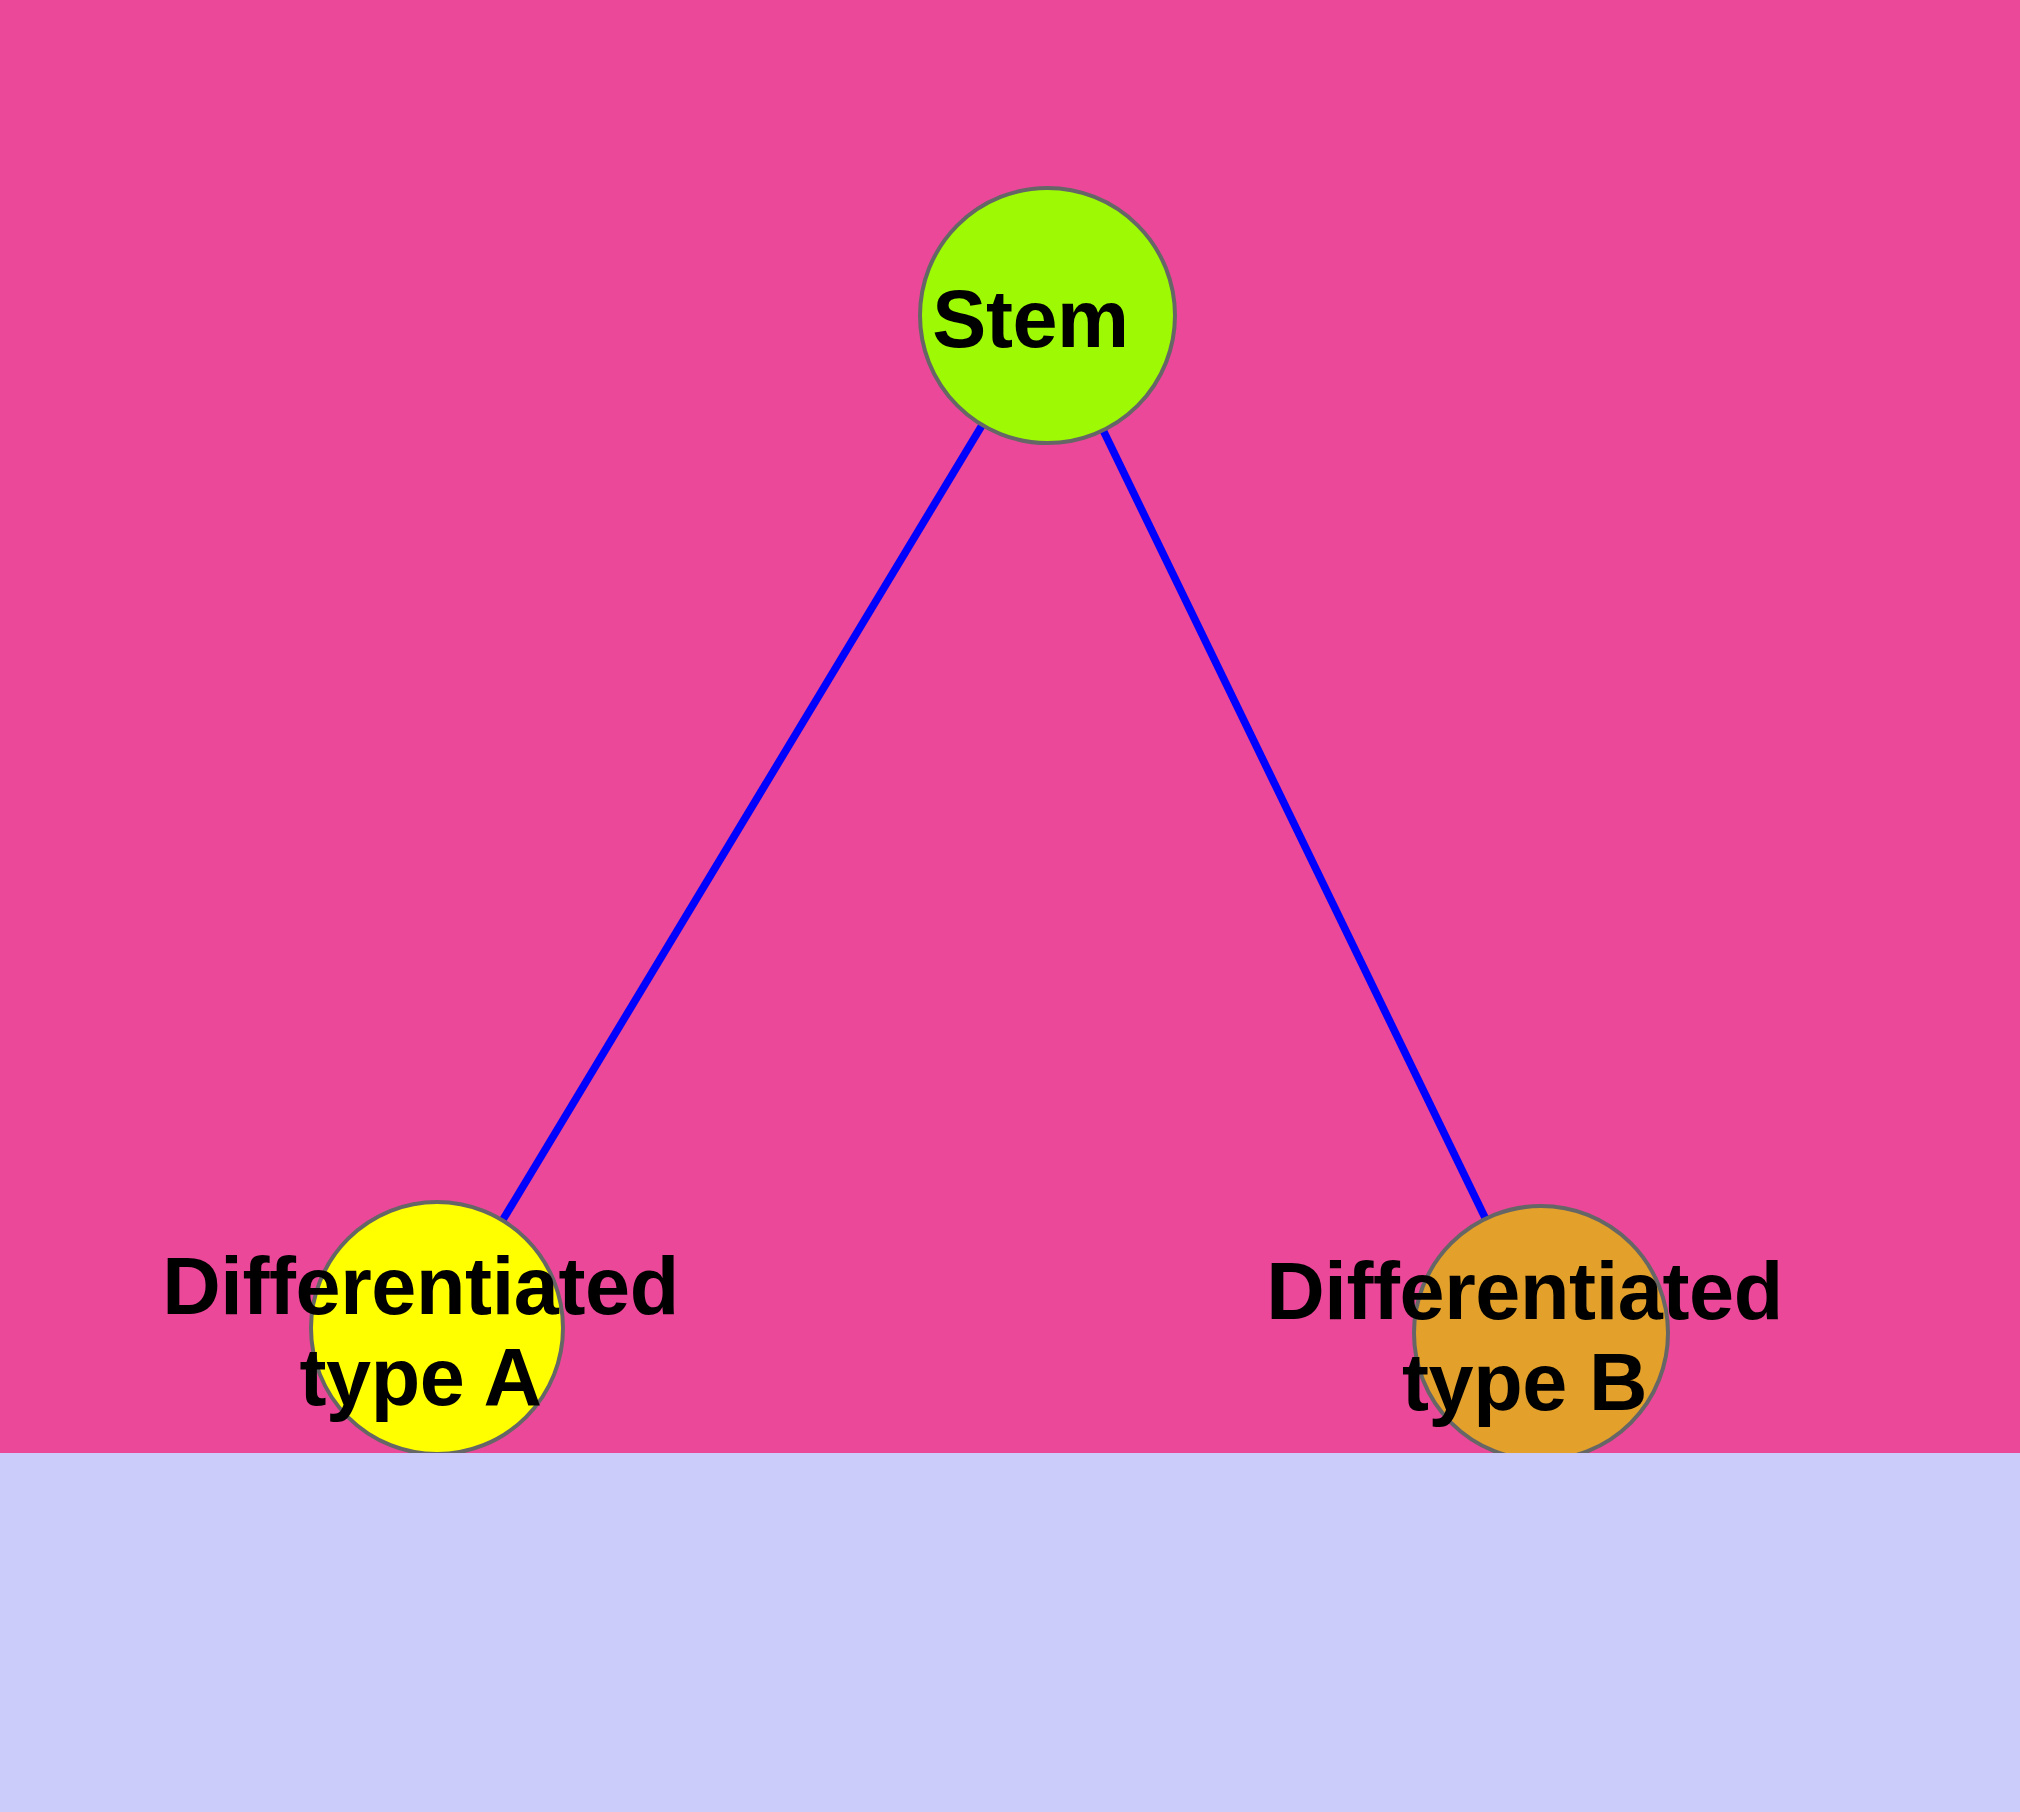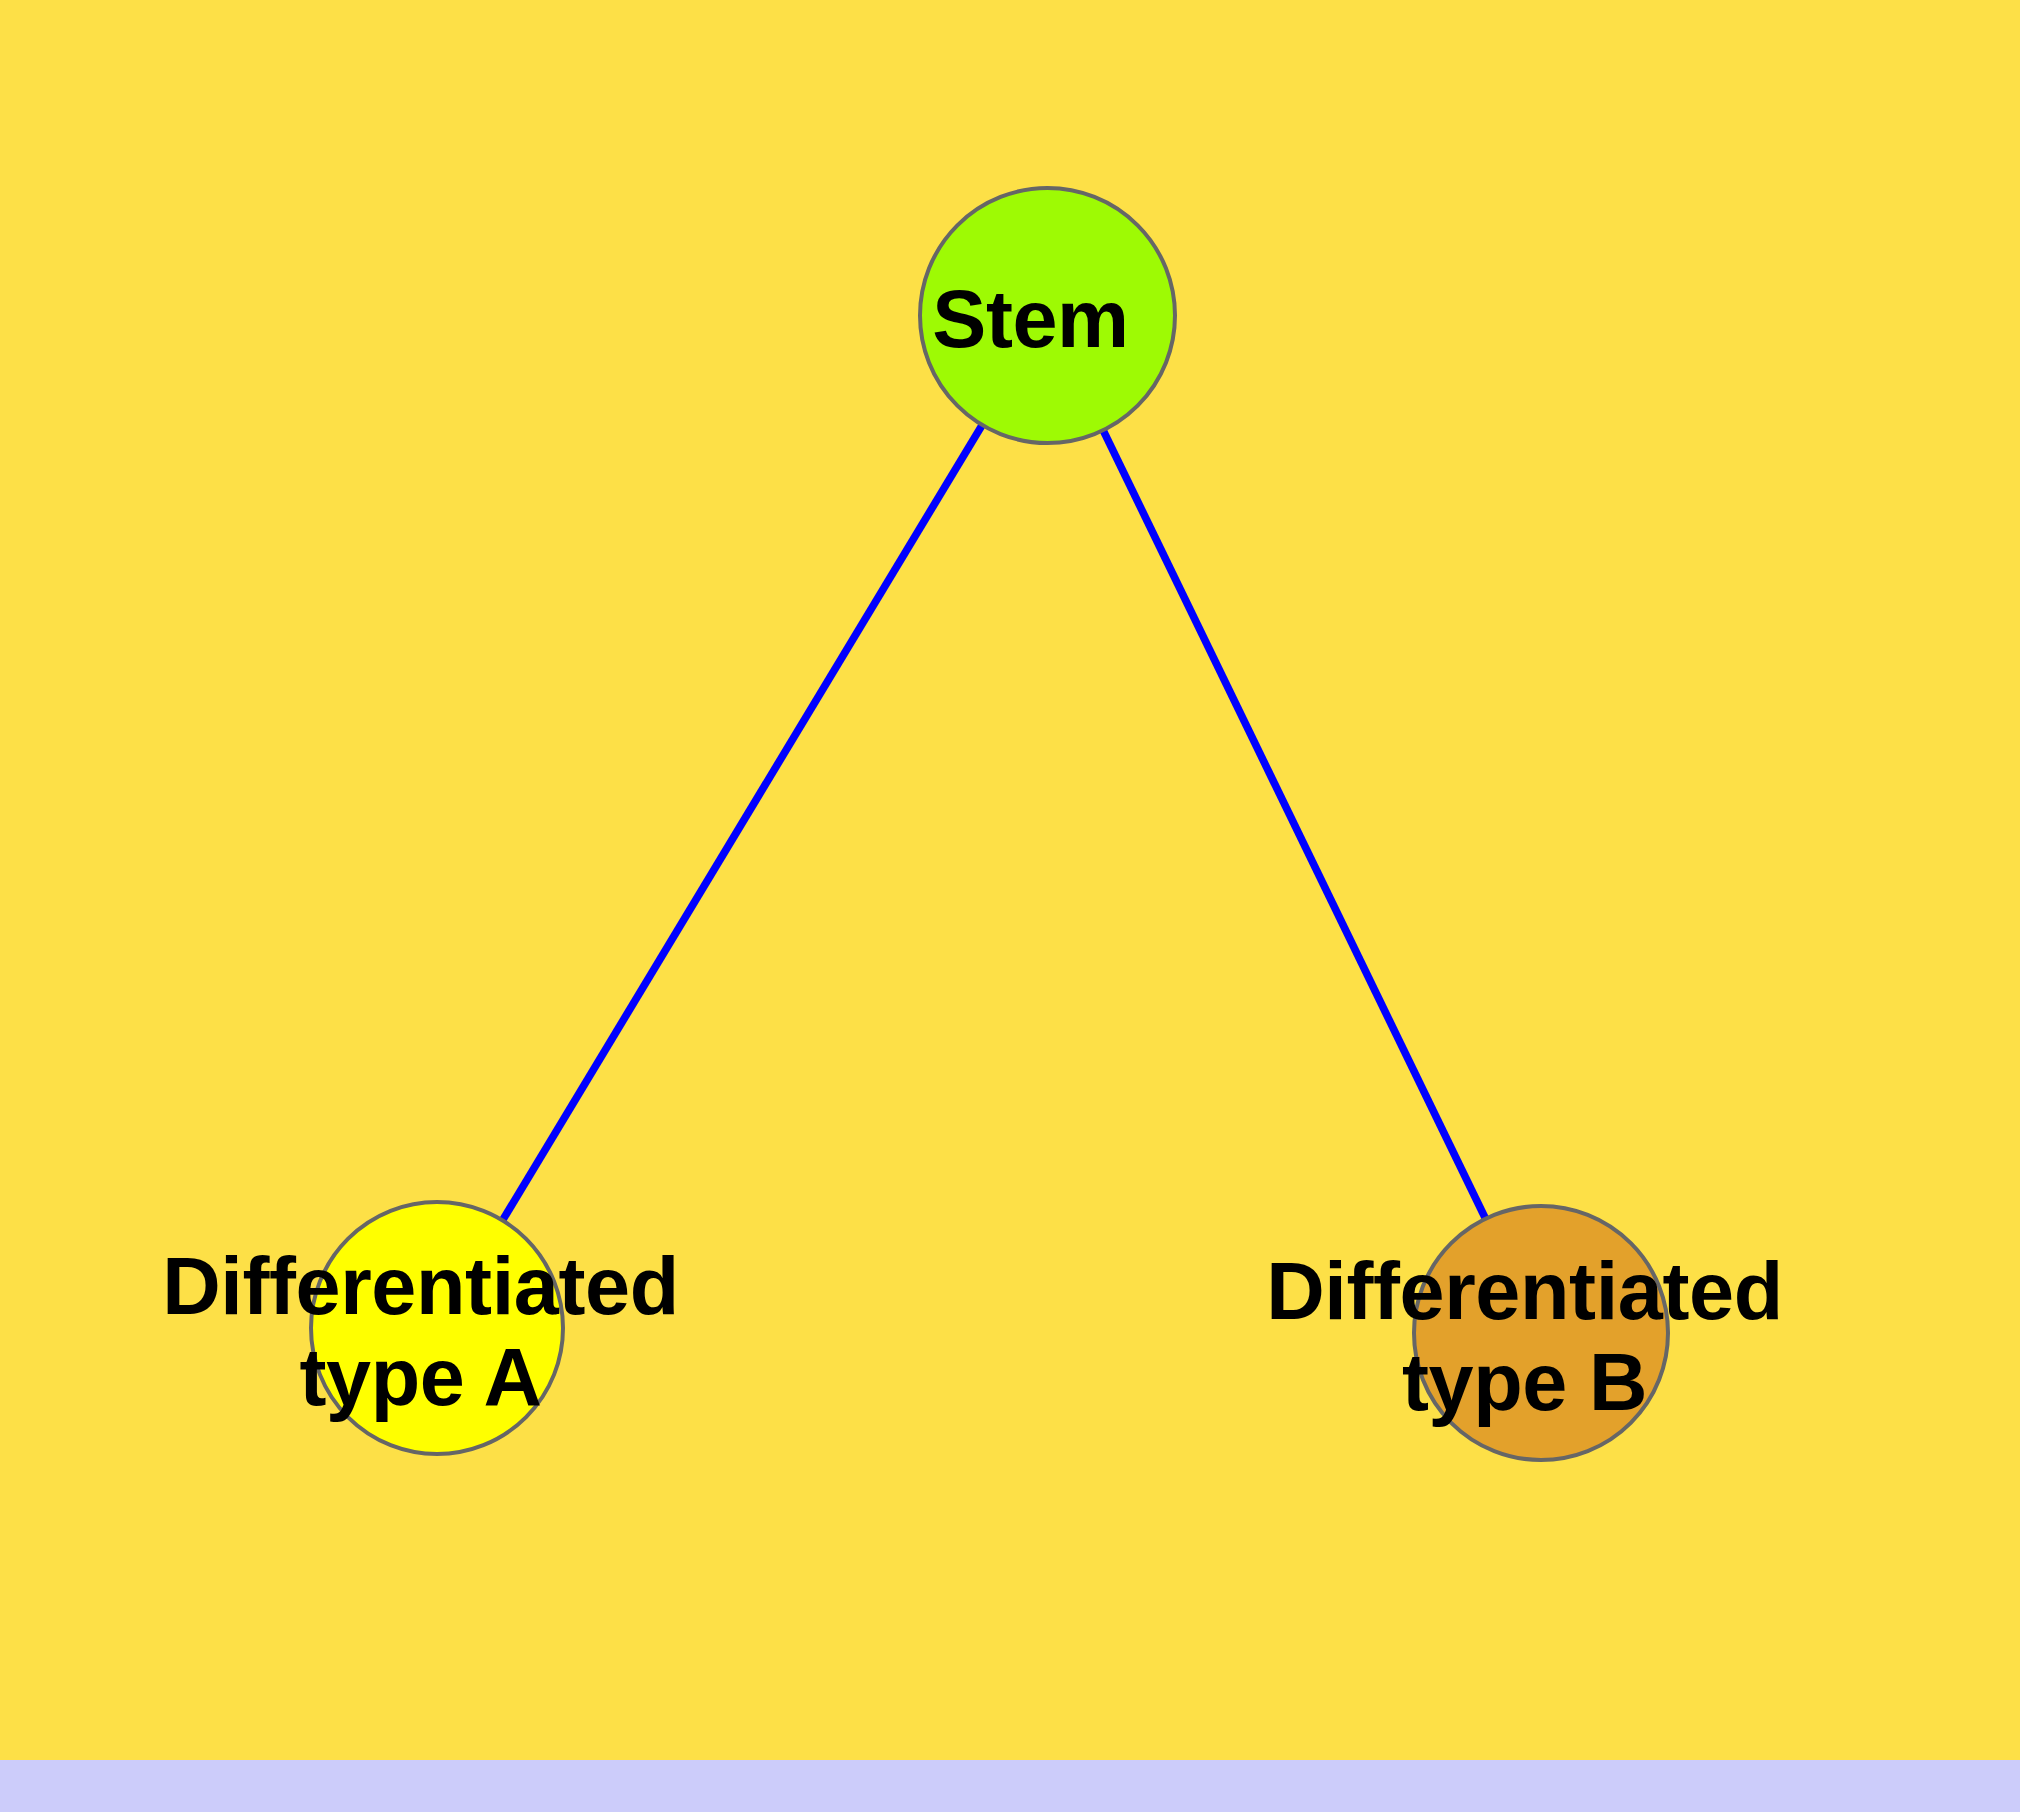--- a/index.html
+++ b/index.html
@@ -47,21 +47,21 @@
     line-height: 91px;
     text-align: center;
     white-space: pre;
     letter-spacing: -0.4px;
     -webkit-font-smoothing: antialiased;
   }
 </style>
 </head>
 <body>
 
-<div id="canvas" style="width: 2021px; height: 1760px; background: #fde047;">
+<div id="canvas" style="width: 2021px; height: 1453px; background: #ec4899;">
 
   <svg id="edge-layer" viewBox="0 0 2384 2138" xmlns="http://www.w3.org/2000/svg" style="width: 2021px; height: 1812px;">
     <line x1="1236" y1="373" x2="516" y2="1567" stroke="#0000ff" stroke-width="9" stroke-linecap="butt"></line>
     <line x1="1236" y1="373" x2="1818" y2="1573" stroke="#0000ff" stroke-width="9" stroke-linecap="butt"></line>
   </svg>
 
   <div id="node-layer">
     <div class="node" style="left: 918px; top: 186px; width: 259px; height: 259px; background: rgb(158, 250, 4); border-color: rgb(102, 102, 102); border-width: 4.2px;"></div>
     <div class="node" style="left: 309px; top: 1200px; width: 256px; height: 256px; background: rgb(255, 255, 0); border-color: rgb(102, 102, 102); border-width: 4.2px;"></div>
     <div class="node" style="left: 1412px; top: 1204px; width: 258px; height: 258px; background: rgb(227, 161, 43); border-color: rgb(102, 102, 102); border-width: 4.2px;"></div>

